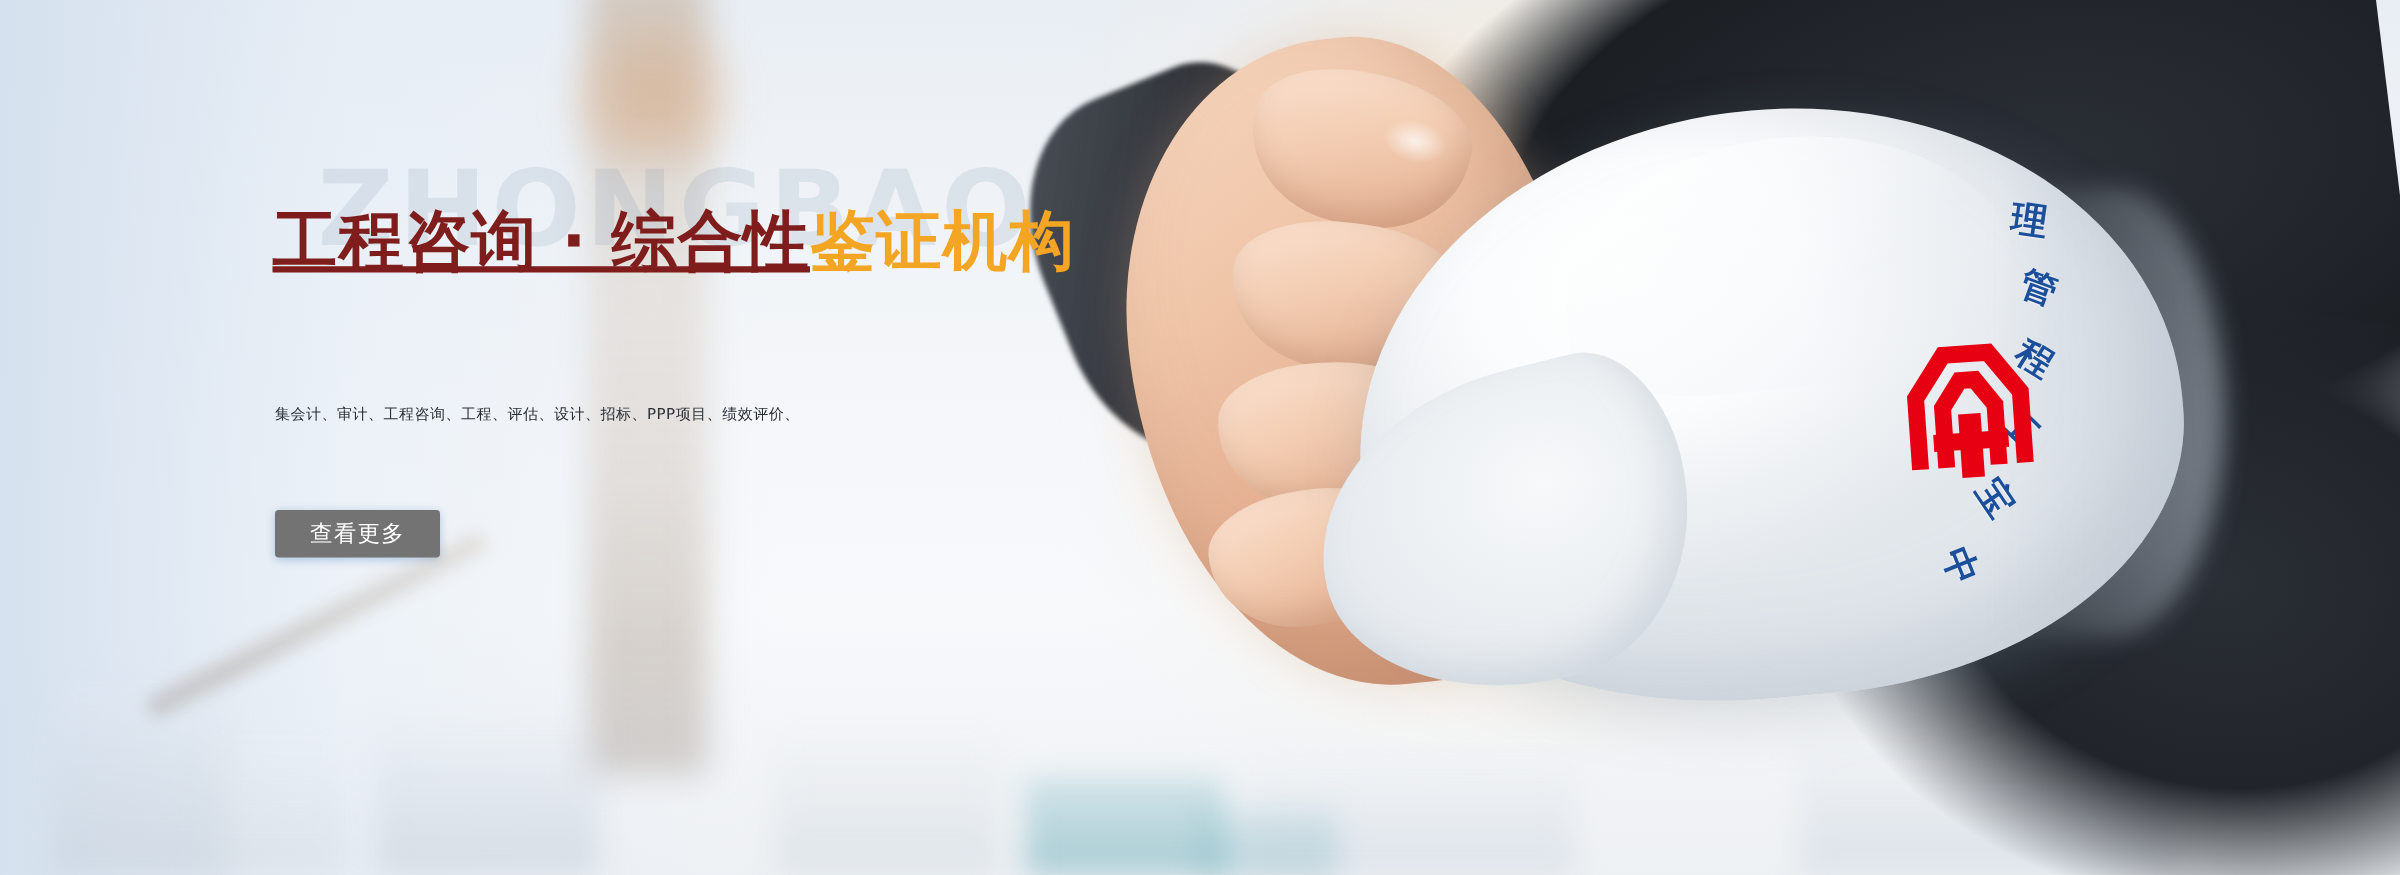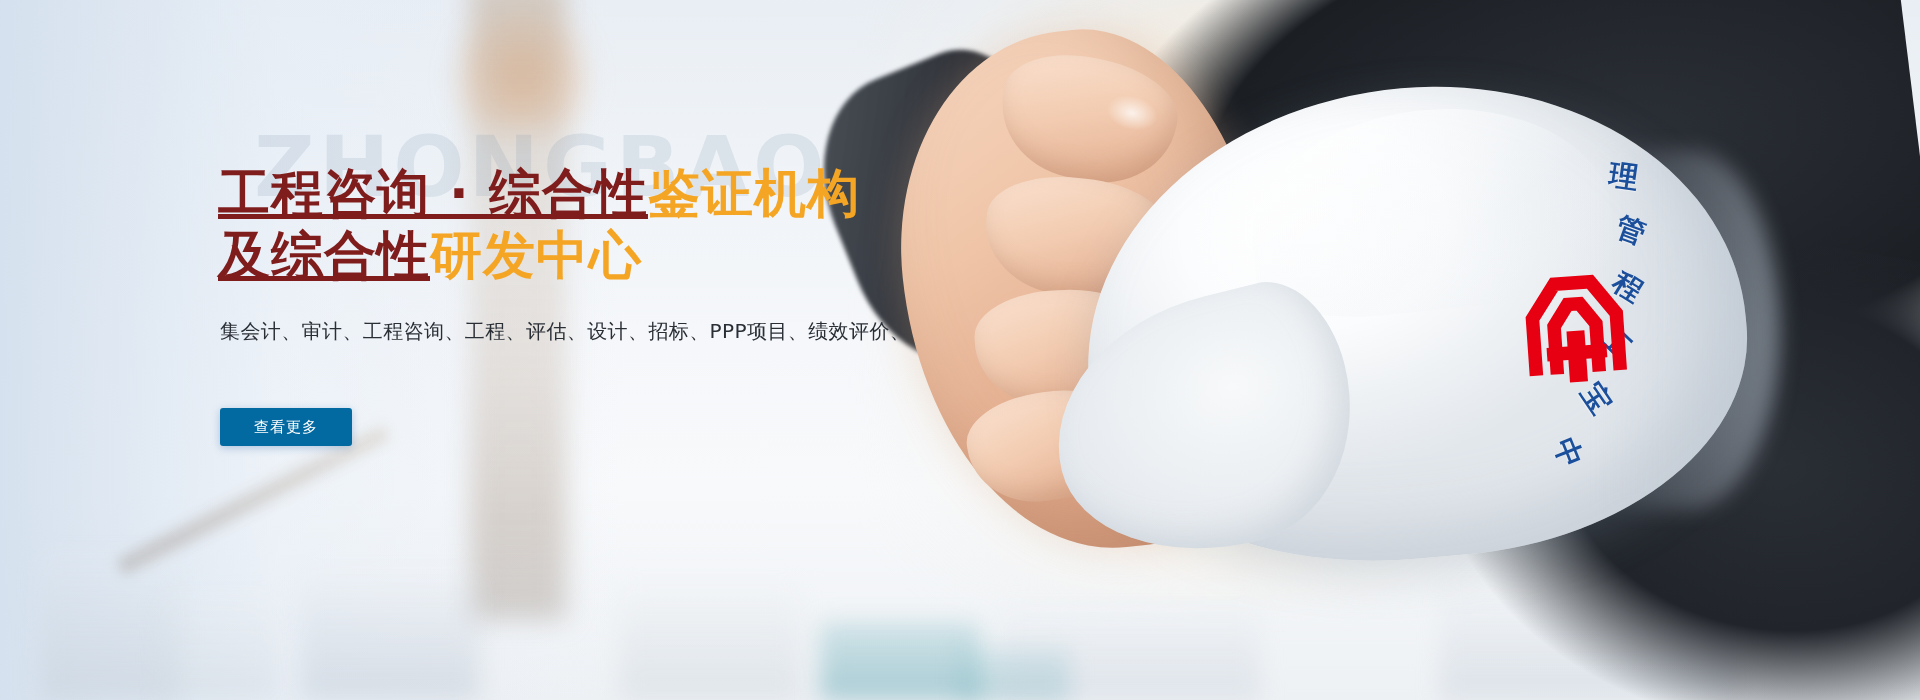--- a/index.html
+++ b/index.html
@@ -195,31 +195,31 @@
     font-size:52px; font-weight:bold; line-height:62px;
     letter-spacing:1px;
     font-family:"DejaVu Sans","Liberation Sans",sans-serif;
     white-space:nowrap;
   }
   .hl-blue   { color:#7f1d1d;text-decoration:underline; }
   .hl-orange { color:#f5a524;margin-top:24px; }
 
   .lead { position:absolute; left:2px; top:308px; width:600px; }
   .lead-line {
-    font-size:20px; color:#2a2f36; line-height:46px;
+    font-size:12px; color:#2a2f36; line-height:46px;
     font-family:"DejaVu Sans","Liberation Sans",sans-serif;
     letter-spacing:.4px; white-space:nowrap;
   }
 
   .cta {
     position:absolute; left:2px; top:408px;
     width:132px; height:38px;
-    background:#0369a1;
+    background:#737373;
     border:none; border-radius:3px;
-    color:#ffffff; font-size:15px; letter-spacing:1px;
+    color:#ffffff; font-size:18px; letter-spacing:1px;
     font-family:Liberation Serif, serif;
     cursor:pointer;
     display:flex; align-items:center; justify-content:center;
     box-shadow:0 2px 8px rgba(18,84,159,.28);
   }
 </style>
 </head>
 <body>
 
 <div class="banner">
@@ -280,23 +280,20 @@
   </div>
 
   <div class="content">
 
     <div class="watermark">ZHONGBAO</div>
 
     <div class="headline">
       <div class="headline-line">
         <span class="hl-blue">工程咨询 · 综合性</span><span class="hl-orange">鉴证机构</span>
       </div>
-      <div class="headline-line">
-        <span class="hl-blue">及综合性</span><span class="hl-orange">研发中心</span>
-      </div>
     </div>
 
     <div class="lead">
       <div class="lead-line">集会计、审计、工程咨询、工程、评估、设计、招标、PPP项目、绩效评价、</div>
     </div>
 
     <button class="cta">查看更多</button>
 
   </div>
 </div>

